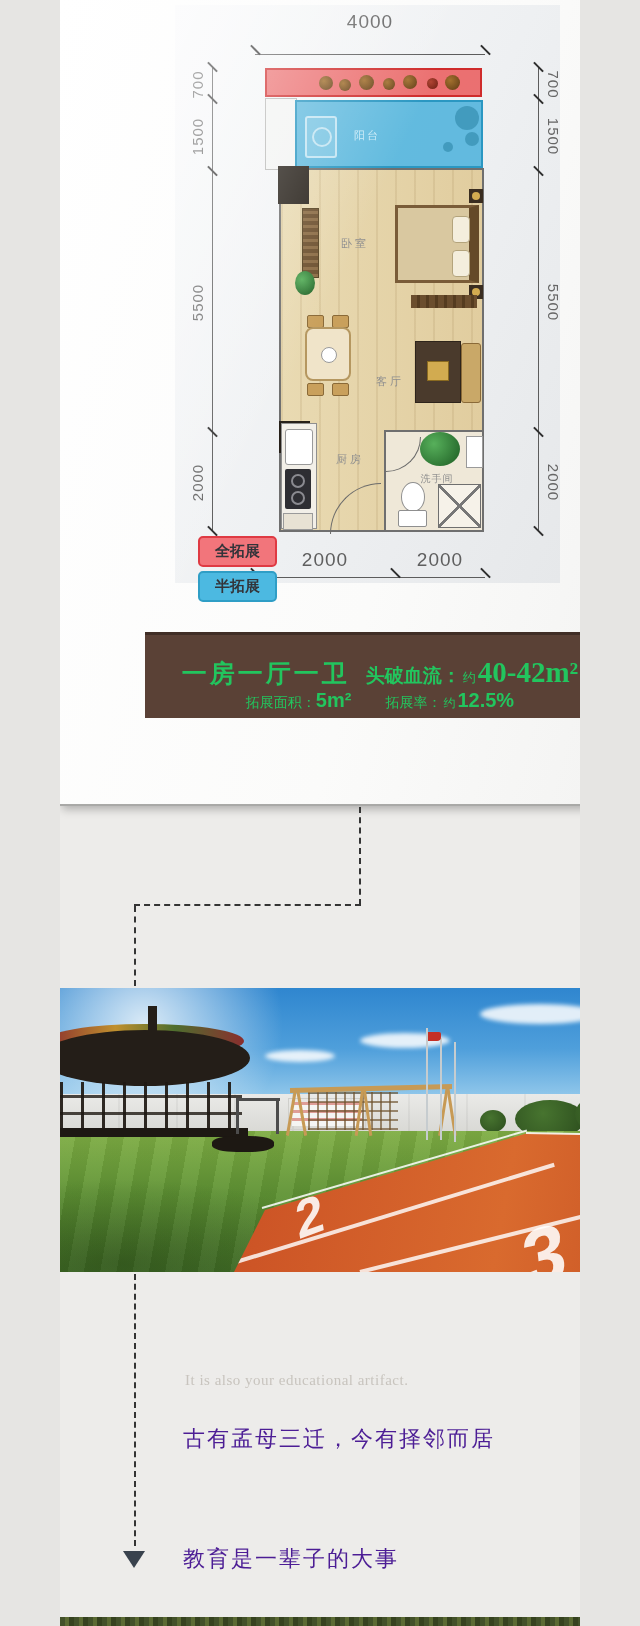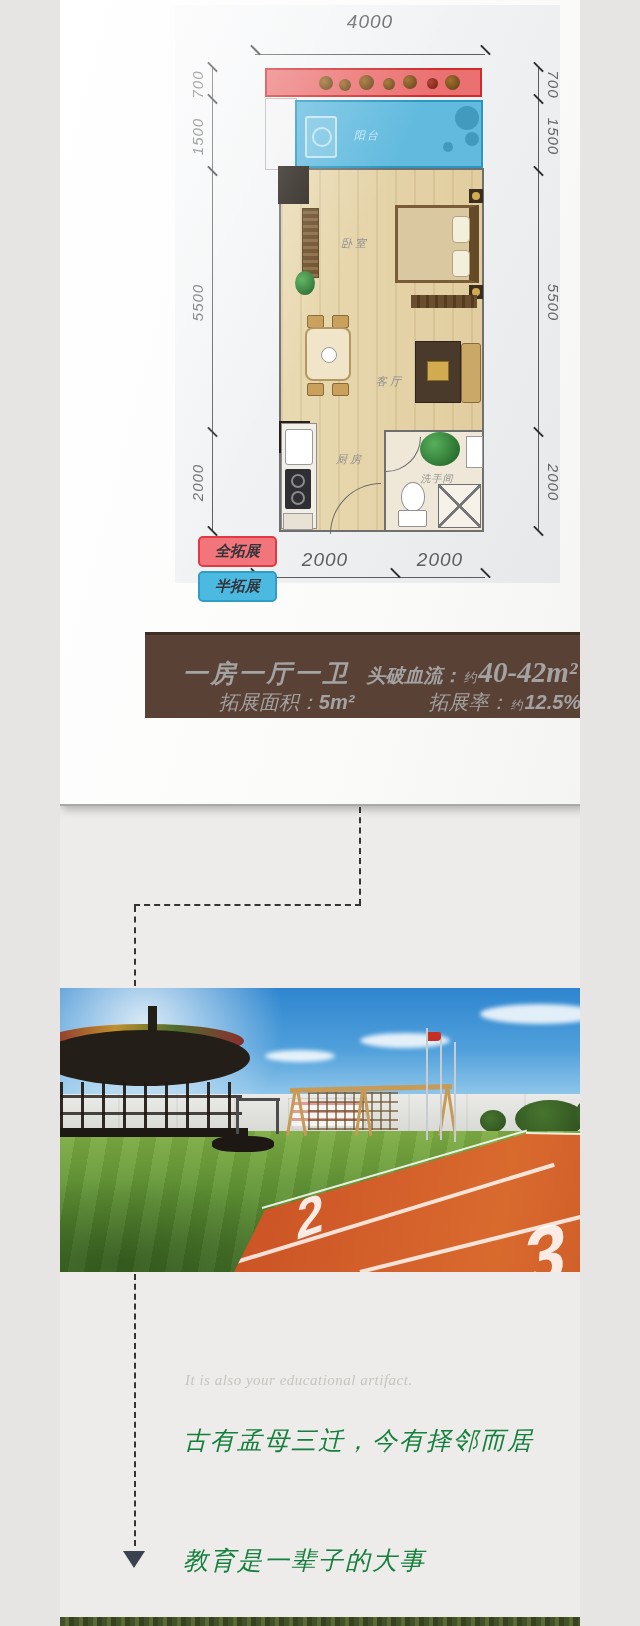--- a/index.html
+++ b/index.html
@@ -1,17 +1,17 @@
 <!DOCTYPE html>
 <html><head>
 <meta charset="utf-8">
 <style>
   html,body{margin:0;padding:0;background:#e6e5e3;}
   #canvas{position:relative;width:520px;height:1626px;overflow:hidden;margin:0 auto;
-          background:#edecea;font-family:"Liberation Sans","DejaVu Sans",sans-serif;font-style:italic;}
+          background:#edecea;font-family:"Liberation Sans","DejaVu Sans",sans-serif;}
   .abs{position:absolute;}
 
   
   .card{left:0;top:0;width:640px;height:804px;
         background:linear-gradient(105deg,#ffffff 0%,#fbfbfa 55%,#f1f1f0 100%);
         border-bottom:2px solid #a9a9a7;box-shadow:0 5px 9px -2px rgba(0,0,0,.28);}
 
   
   .plan{left:115px;top:5px;width:385px;height:578px;
         background:linear-gradient(115deg,#f8f9fa 0%,#eef0f2 55%,#e6e8ea 100%);}
@@ -71,28 +71,28 @@
   .vanity{background:#fff;border:1px solid #9a9a9a;}
   .roomlabel{font-size:11px;color:#8f8f8f;letter-spacing:3px;text-align:center;}
 
   .legend{width:75px;height:27px;border-radius:5px;display:flex;align-items:center;justify-content:center;
           font-size:15px;font-weight:700;color:#33343a;}
   .legend-red{background:#f2757b;border:2px solid #df3a43;}
   .legend-blue{background:#4cb9e1;border:2px solid #2f9ec6;}
 
   
   .infobox{left:85px;top:632px;width:470px;height:86px;background:#5a4136;
-           border-top:3px solid #402e26;box-sizing:border-box;color:#a3a3a3;padding-left:20px;}
+           border-top:3px solid #402e26;box-sizing:border-box;color:#22c55e;padding-left:20px;}
   .ib-row1{position:absolute;left:0;top:14px;width:100%;display:flex;justify-content:center;align-items:baseline;}
   .ib-row2{position:absolute;left:0;top:54px;width:100%;display:flex;justify-content:center;align-items:baseline;}
   .ib-type{font-family:"Liberation Serif","DejaVu Serif",serif;font-size:25px;font-weight:700;letter-spacing:3px;}
   .ib-arealab{font-size:19px;font-weight:700;margin-left:16px;}
   .ib-approx{font-size:13px;margin:0 2px 0 2px;}
   .ib-areaval{font-family:"Liberation Serif","DejaVu Serif",serif;font-size:29px;font-weight:700;margin-top:7px;}
-  .ib-l2lab{font-size:20px;margin-left:40px;}
+  .ib-l2lab{font-size:14px;}
   .ib-l2val{font-size:20px;font-weight:700;}
   .ib-approx2{font-size:12px;margin:0 2px;}
   .ib-gap{width:34px;}
 
   
   .dash-v{border-left:2px dashed #343434;width:0;}
   .dash-h{border-top:2px dashed #343434;height:0;}
   .tri-down{width:0;height:0;border-left:11px solid rgba(0,0,0,0);border-right:11px solid rgba(0,0,0,0);
             border-top:17px solid #39424d;}
 
@@ -142,21 +142,21 @@
   .tracknum{position:absolute;color:rgba(255,255,255,.88);font-weight:700;
       font-family:"Liberation Sans","DejaVu Sans",sans-serif;}
   .edgeline{background:rgba(255,255,255,.85);transform-origin:left center;}
   .watermark{color:rgba(255,255,255,.95);font-size:15px;letter-spacing:1px;
       text-shadow:0 1px 2px rgba(0,0,0,.45);}
 
   
   .edu-title{font-family:"Liberation Serif","DejaVu Serif",serif;font-size:36px;font-weight:700;
              color:#4a3426;letter-spacing:4px;}
   .edu-sub{font-family:"Liberation Serif","DejaVu Serif",serif;font-size:15px;color:#c8c4be;letter-spacing:.5px;}
-  .edu-line{font-size:25px;color:#15803d;letter-spacing:2px;}
+  .edu-line{font-size:22px;color:#4c1d95;letter-spacing:2px;}
 
   .next-strip{left:0;top:1617px;width:640px;height:9px;
       background:repeating-linear-gradient(90deg,#43512a 0 5px,#5b6a33 5px 9px,#36421f 9px 14px);}
 </style>
 </head>
 <body>
 
 <div id="canvas">
 
   <div class="abs card">

